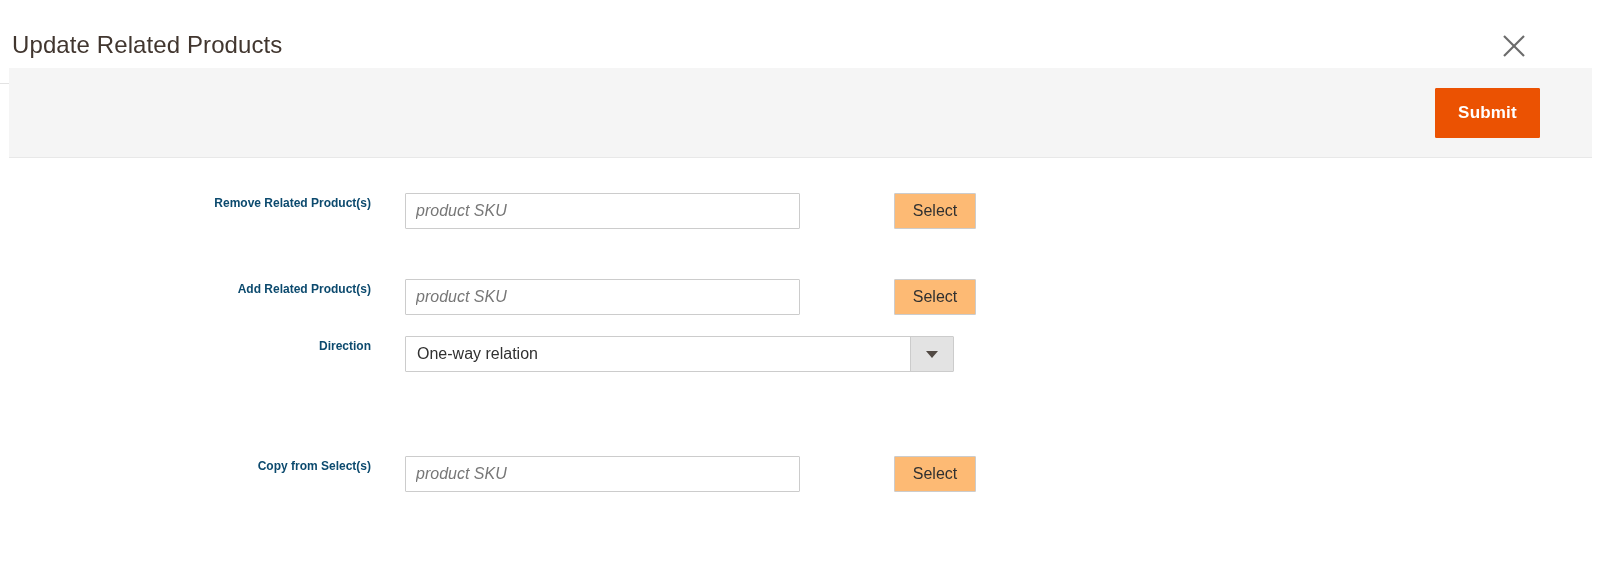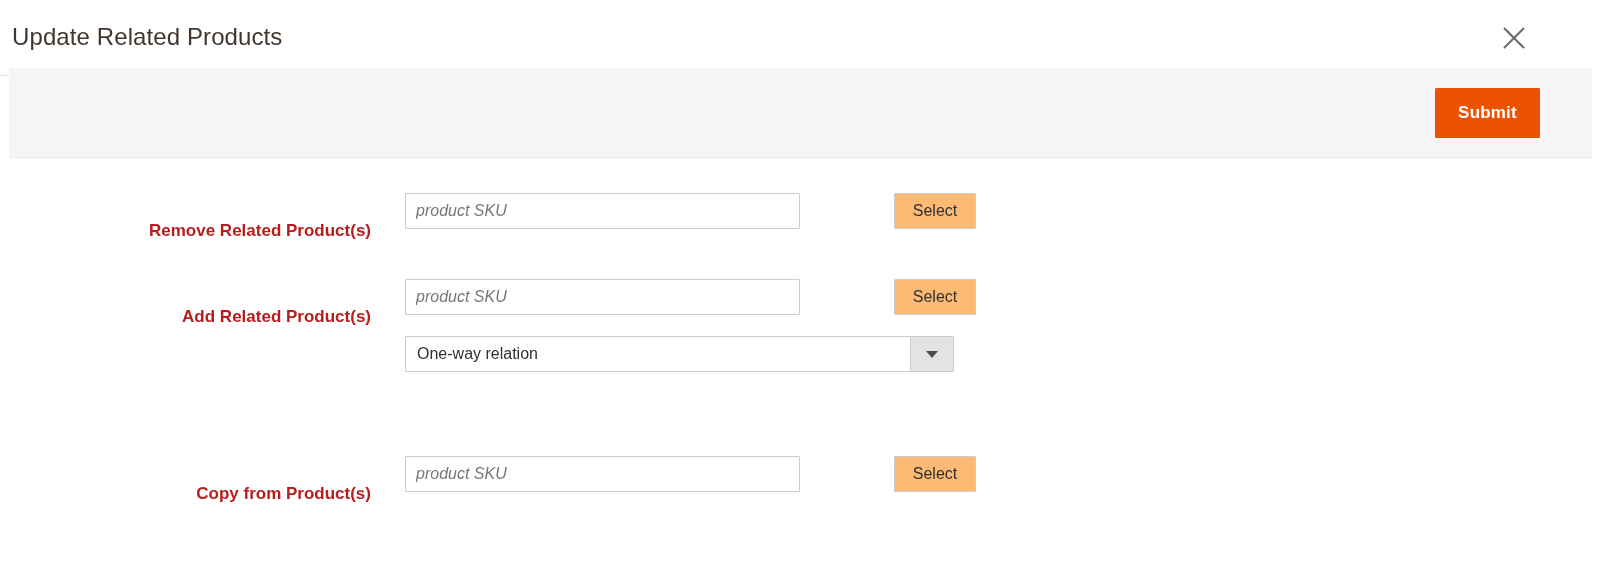--- a/index.html
+++ b/index.html
@@ -19,21 +19,21 @@
     position: relative;
     width: 1600px;
     height: 562px;
     background: #ffffff;
   }
 
   
   .title-bar {
     position: absolute;
     left: 0;
-    top: 8px;
+    top: 16px;
     width: 1550px;
     height: 68px;
     box-sizing: border-box;
     border-bottom: 1px solid #e3e3e3;
     background: #ffffff;
   }
   .modal-title {
     position: absolute;
     left: 12px;
     top: 14px;
@@ -100,26 +100,25 @@
   .field-row {
     position: relative;
     height: 72px;
   }
   .field-label {
     position: absolute;
     left: 0;
     top: 0;
     width: 371px;
     text-align: right;
-    font-size: 17px;
+    font-size: 12px;
     font-weight: bold;
-    color: #b91c1c;
+    color: #0c4a6e;
     line-height: 20px;
     white-space: nowrap;
-    margin-top: 28px;
   }
   .control-input {
     position: absolute;
     left: 405px;
     top: 0;
     width: 395px;
     height: 36px;
     box-sizing: border-box;
     border: 1px solid #cccccc;
     border-radius: 1px;
@@ -231,29 +230,30 @@
       <button class="select-btn">Select</button>
     </div>
 
     <div class="field-row" id="row-add">
       <div class="field-label">Add Related Product(s)</div>
       <input class="control-input" type="text" placeholder="product SKU" style="">
       <button class="select-btn">Select</button>
     </div>
 
     <div class="field-row" id="row-direction">
+      <div class="field-label">Direction</div>
       <div class="select-wrap">
         <span class="select-value">One-way relation</span>
         <span class="select-arrow">
           <span class="caret"></span>
         </span>
       </div>
 
     </div>
 
     <div class="field-row" id="row-copy">
-      <div class="field-label">Copy from Product(s)</div>
+      <div class="field-label">Copy from Select(s)</div>
       <input class="control-input" type="text" placeholder="product SKU" style="">
       <button class="select-btn">Select</button>
     </div>
 
   </div>
 </div>
 
 </body></html>

